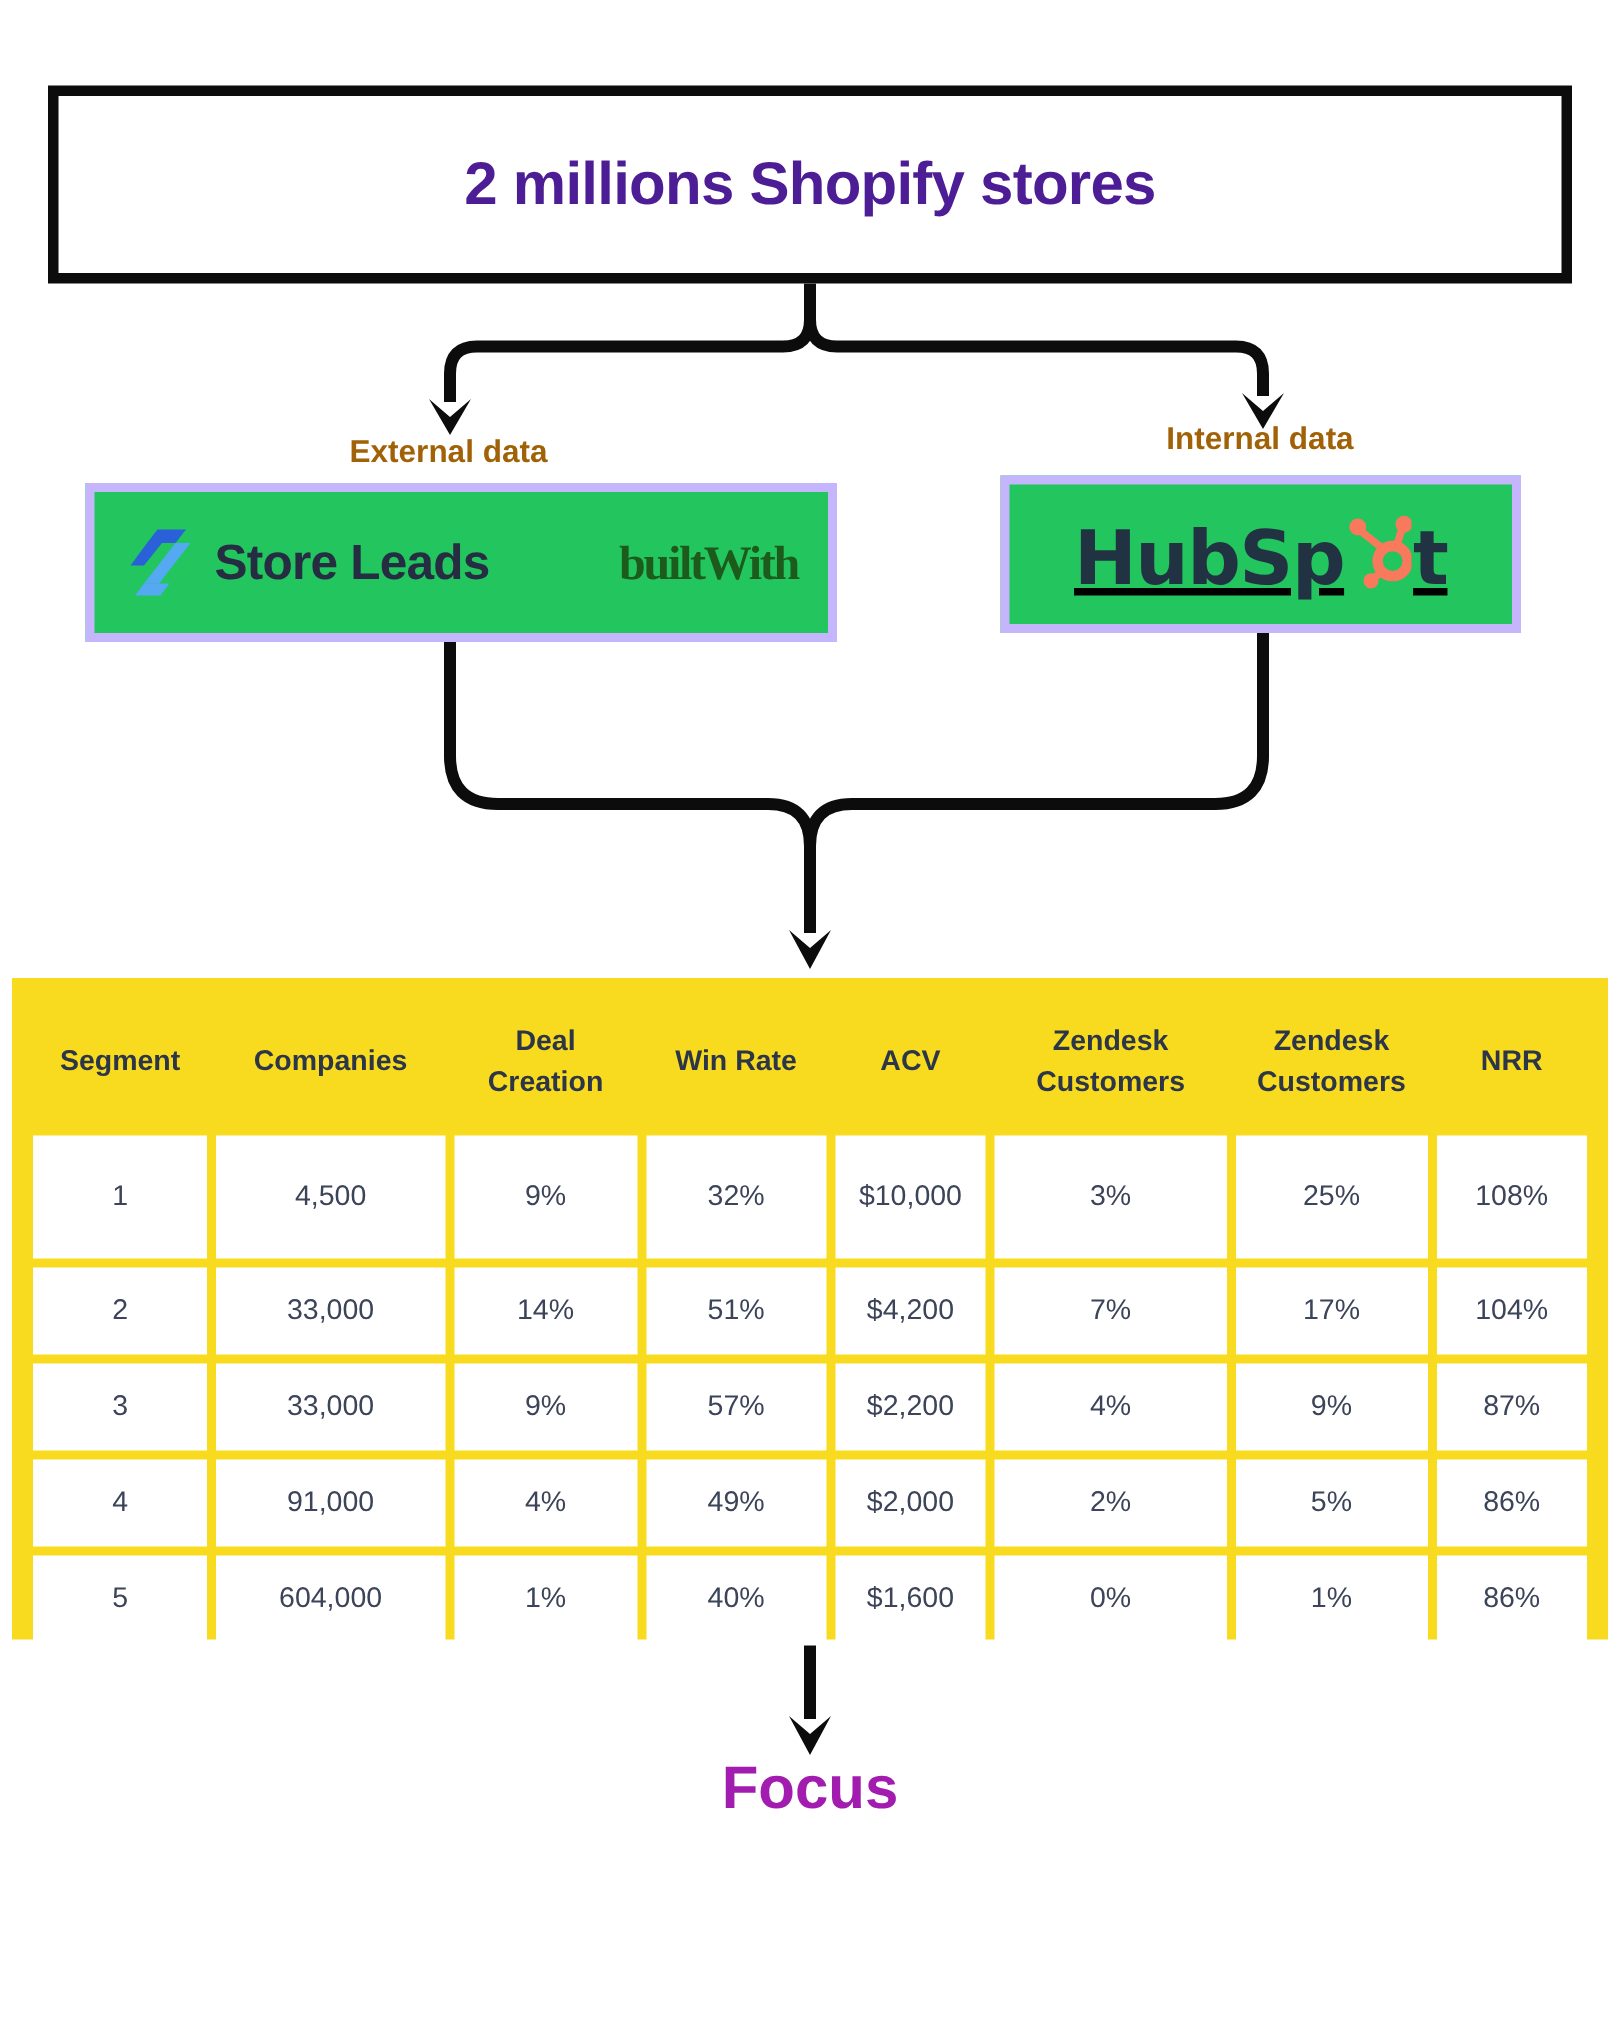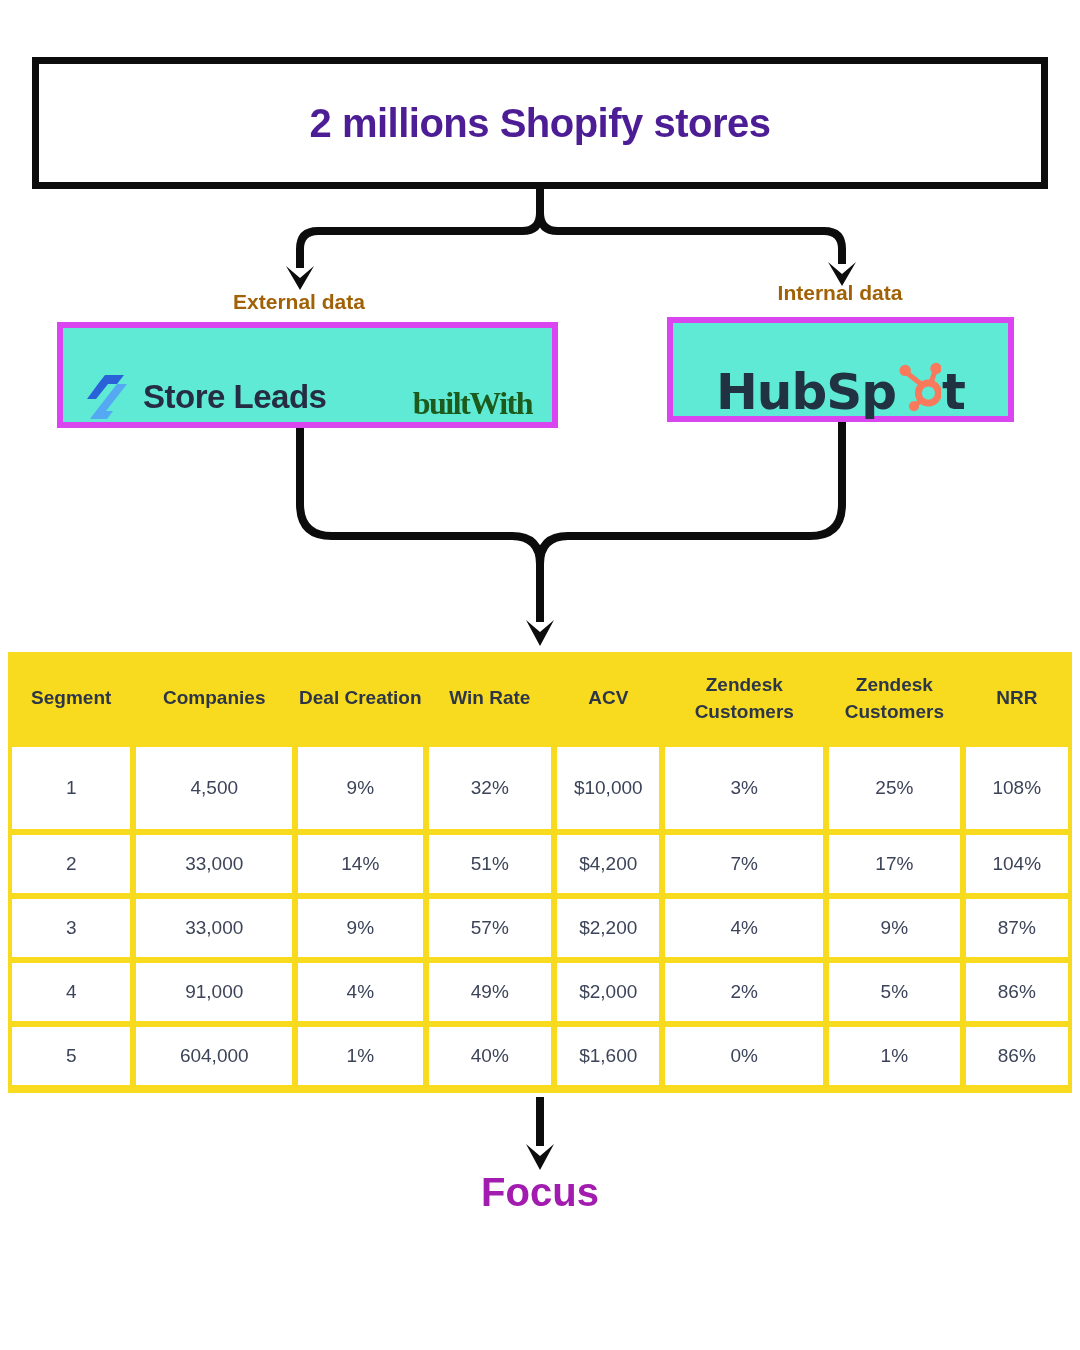--- a/index.html
+++ b/index.html
@@ -10,37 +10,37 @@
   .top-box { position:absolute; left:32px; top:57px; width:1016px; height:132px;
              border:7px solid #0c0c0c; background:#ffffff;
              display:flex; align-items:center; justify-content:center; }
   .top-title { font-size:40px; font-weight:700; color:#4c1d95; letter-spacing:-0.5px; }
 
   .branch-label { position:absolute; transform:translateX(-50%); white-space:nowrap;
                   font-size:21px; font-weight:700; color:#a16207; }
   .branch-label.external { left:299px; top:290px; }
   .branch-label.internal { left:840px; top:281px; }
 
-  .logo-box { position:absolute; background:#5eead4; border:6px solid #d946ef;
-              display:flex; align-items:flex-end; }
+  .logo-box { position:absolute; background:#22c55e; border:6px solid #c4b5fd;
+              display:flex; align-items:center; }
   .external-box { left:57px; top:322px; width:501px; height:106px;
                   justify-content:space-between; padding:0 20px; }
-  .hubspot-box { left:667px; top:317px; width:347px; height:105px; justify-content:center; }
+  .hubspot-box { left:667px; top:317px; width:347px; height:105px; justify-content:center;text-decoration:underline; }
 
   .storeleads { display:flex; align-items:center; gap:10px; }
   .storeleads-text { font-size:33px; font-weight:700; color:#262d42; letter-spacing:-0.5px; }
   .builtwith-text { font-family:Liberation Serif, serif; font-size:32px; font-weight:800;
                     color:#1c5b1c; letter-spacing:-1.5px; }
 
   .hubspot { display:flex; align-items:flex-end; font-family:"DejaVu Sans", sans-serif;
              font-size:50px; font-weight:700; color:#213343; letter-spacing:-1px; line-height:0.95; }
   .hubspot .sprocket { margin:0 1px 2px 1px; }
 
   .seg-table { position:absolute; left:8px; top:652px; width:1064px; height:441px;
-               background:#f8db1e; display:grid; padding:4px; gap:6px;
+               background:#f8db1e; display:grid; padding:14px; gap:6px;
                grid-template-columns:118fr 155fr 124fr 122fr 102fr 157fr 130fr 102fr;
                grid-template-rows:85px 82px 58px 58px 58px 58px; }
   .th { background:#f8db1e; color:#2d3648; font-weight:700; font-size:19px; line-height:1.4;
         display:flex; align-items:center; justify-content:center; text-align:center; }
   .td { background:#ffffff; color:#3c4459; font-size:19px;
         display:flex; align-items:center; justify-content:center; text-align:center; }
 
   .focus-label { position:absolute; left:540px; top:1170px; transform:translateX(-50%);
                  font-size:40px; font-weight:700; color:#a21caf; }
 </style>

